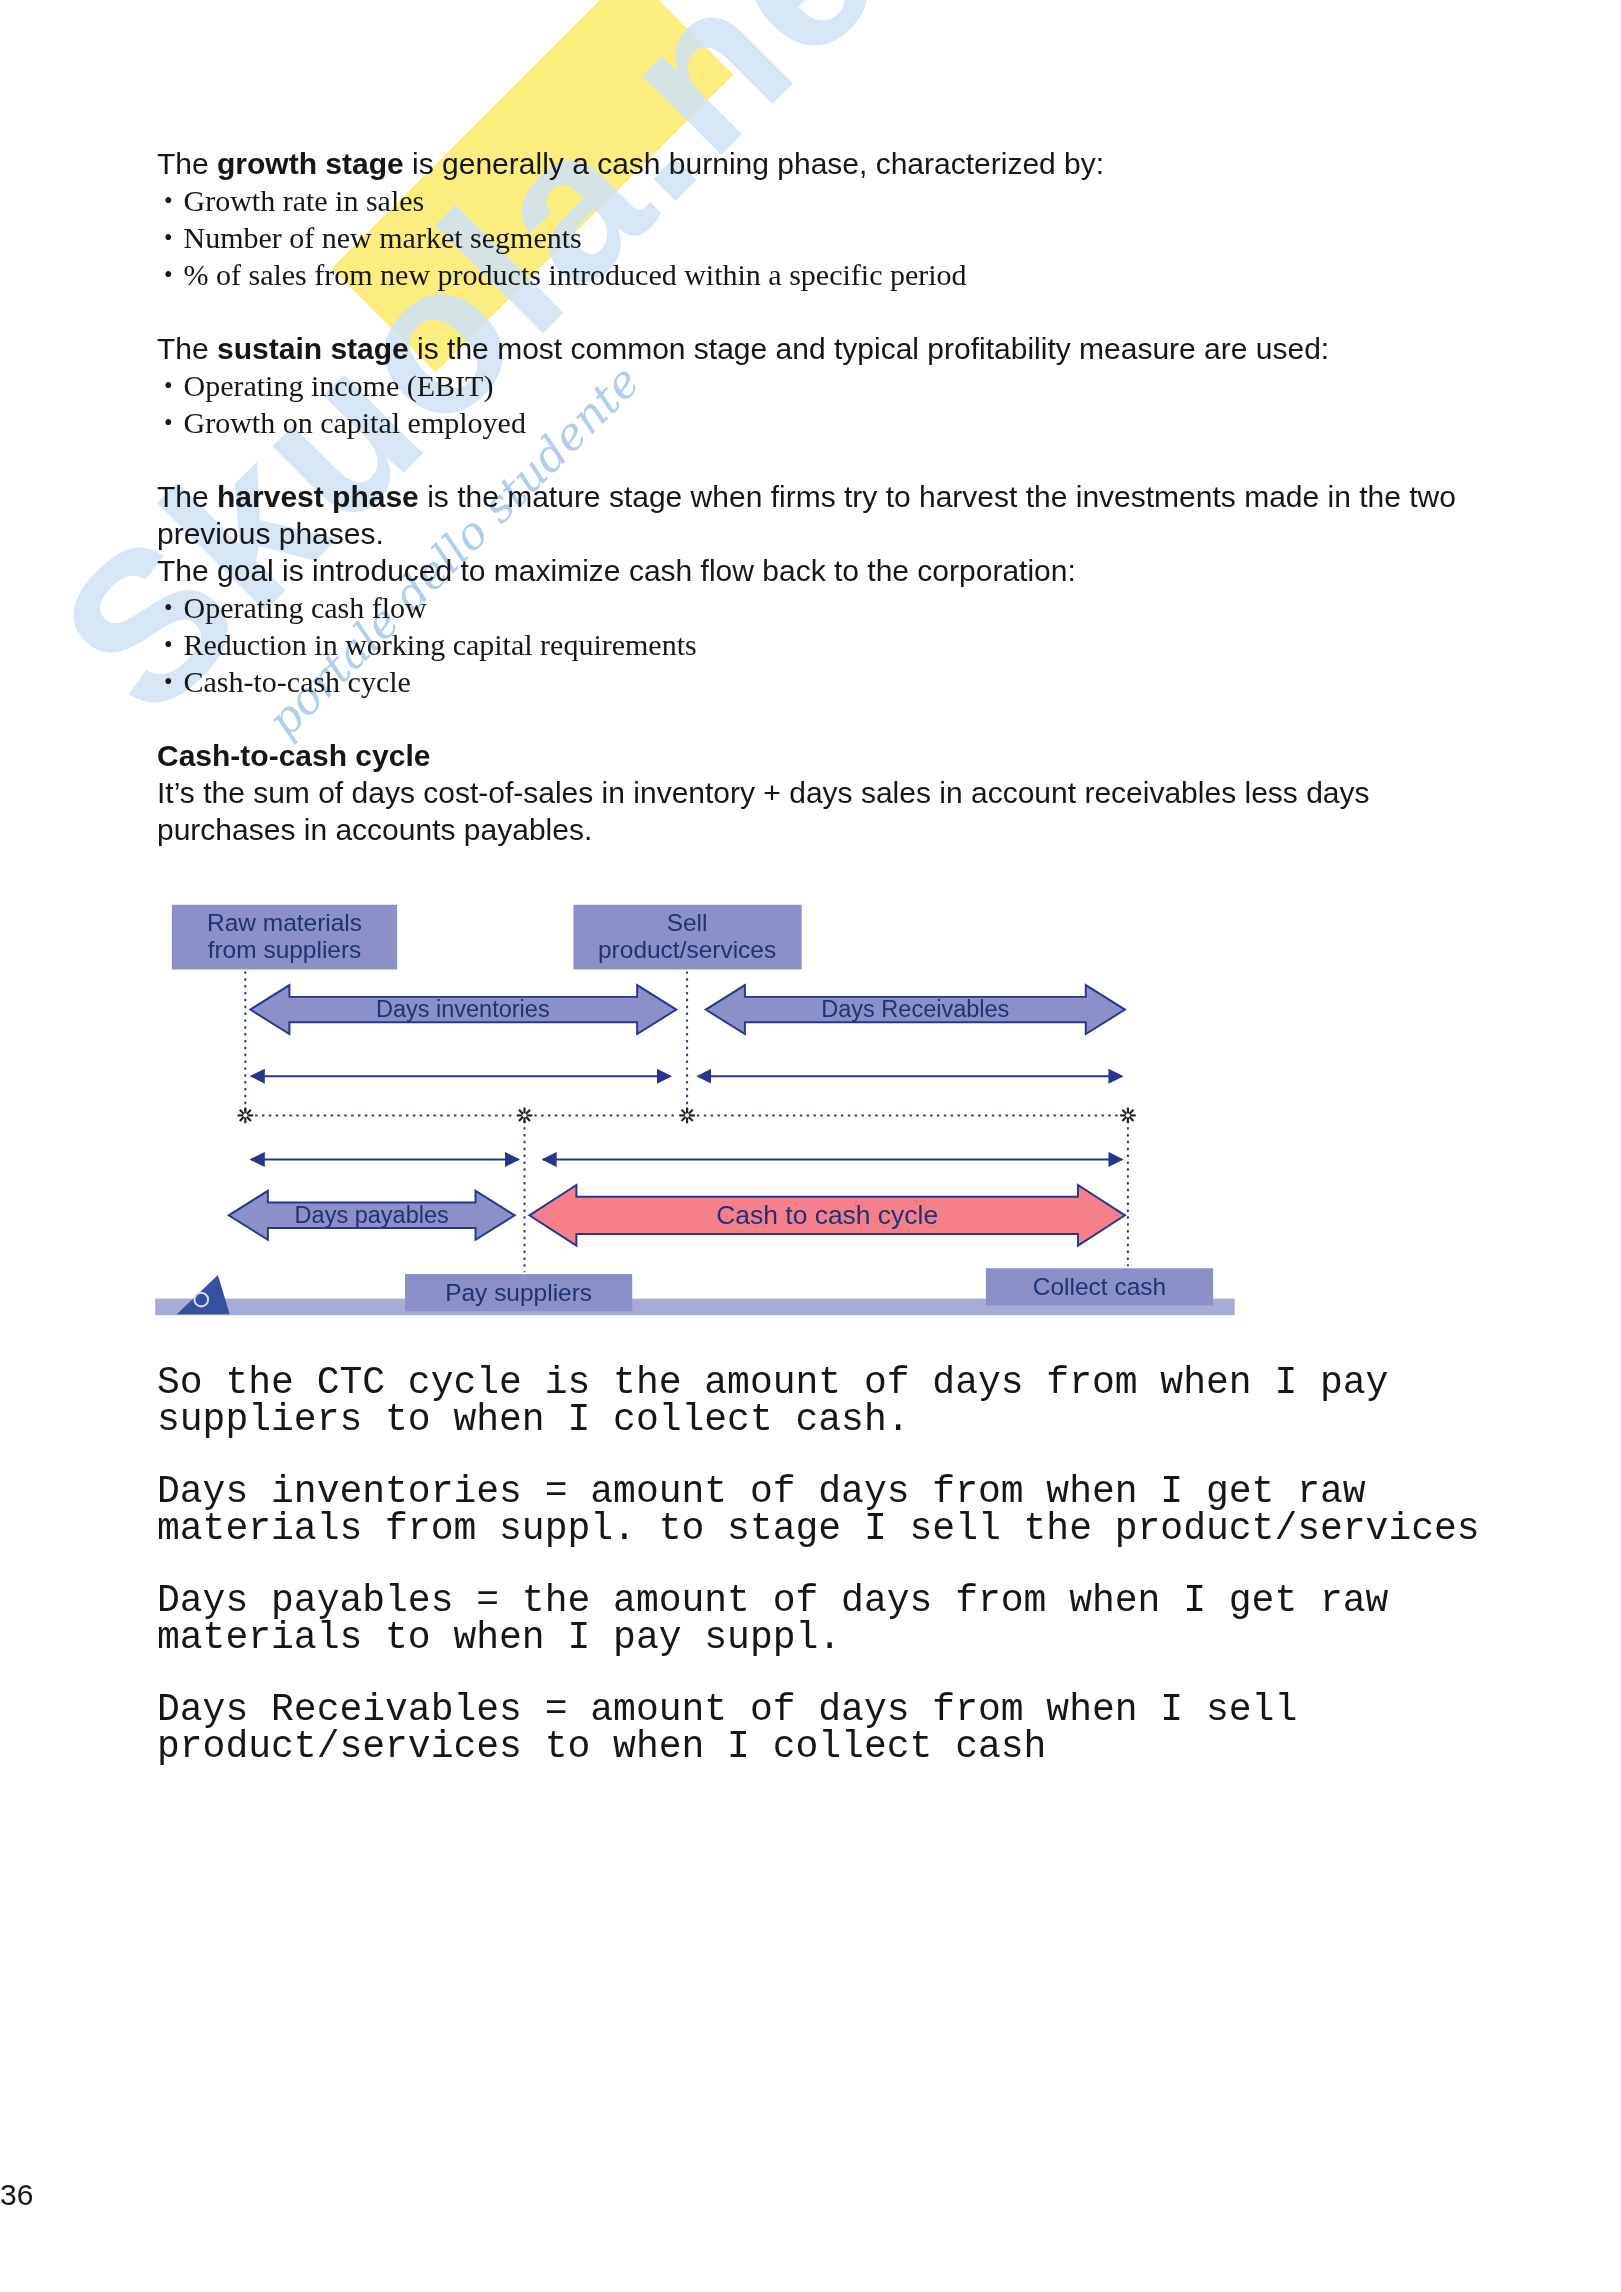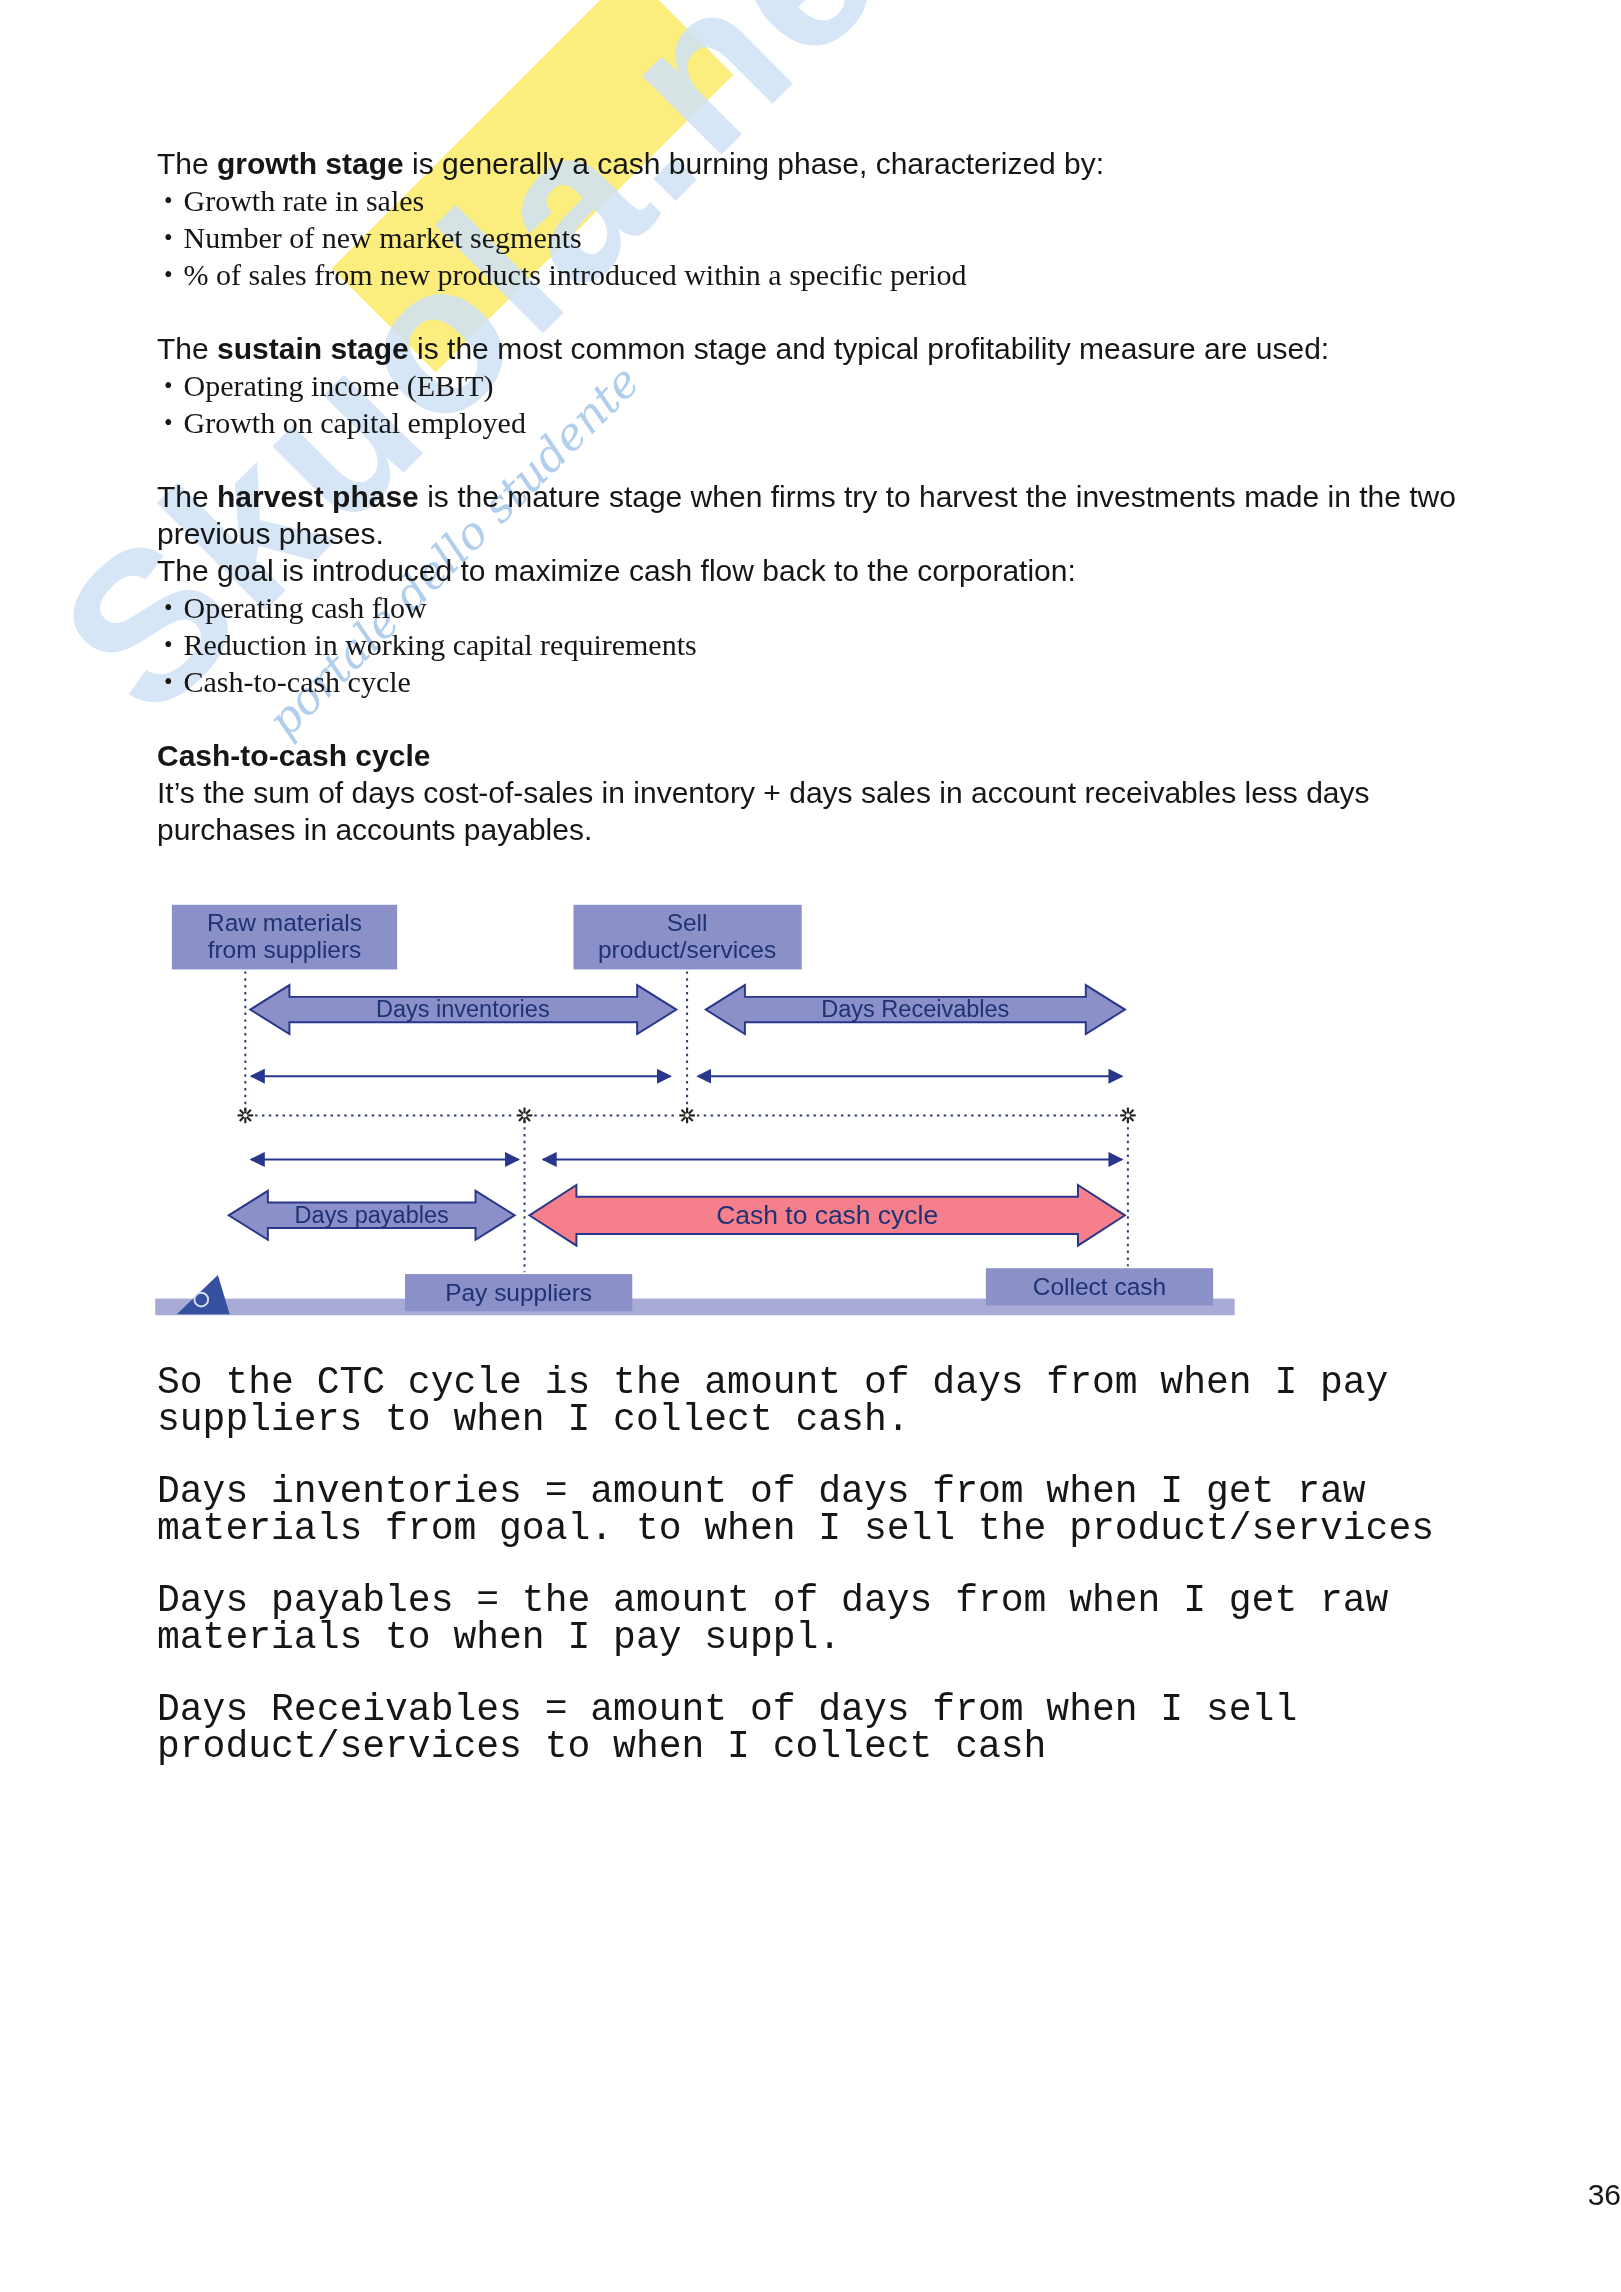--- a/index.html
+++ b/index.html
@@ -47,21 +47,21 @@
   .diagram .ctc  { font-size:27px; }
   .diagram .box  { font-size:25px; }
 
   
   .notes {
     position:absolute; left:157px; top:1364px; width:1343px; z-index:2;
     font-size:38px; line-height:37px;font-family:Liberation Mono, monospace;
   }
   .notes p { margin:0 0 35px 0; }
   .pageno {
-    position:absolute; left:0; top:2178px; width:100%; text-align:right;
+    position:absolute; left:0; top:2178px; width:100%; text-align:left;
     font-size:30px; z-index:2;
   }
 </style>
 </head>
 <body>
 
 <div class="page">
 
   <div class="wm-band"></div>
   <div class="wm-brand">Skuola.net</div>
@@ -170,20 +170,20 @@
 
     <rect x="263" y="387" width="232" height="38" fill="#8b90c8"></rect>
     <text class="box" x="379" y="414">Pay suppliers</text>
 
     <rect x="856" y="381" width="232" height="38" fill="#8b90c8"></rect>
     <text class="box" x="972" y="408">Collect cash</text>
   </svg>
 
   <div class="notes">
     <p>So the CTC cycle is the amount of days from when I pay suppliers to when I collect cash.</p>
-    <p>Days inventories = amount of days from when I get raw materials from goal. to when I sell the product/services</p>
+    <p>Days inventories = amount of days from when I get raw materials from suppl. to stage I sell the product/services</p>
     <p>Days payables = the amount of days from when I get raw materials to when I pay suppl.</p>
     <p>Days Receivables = amount of days from when I sell product/services to when I collect cash</p>
   </div>
 
   <div class="pageno">36</div>
 </div>
 
 
 </body></html>

